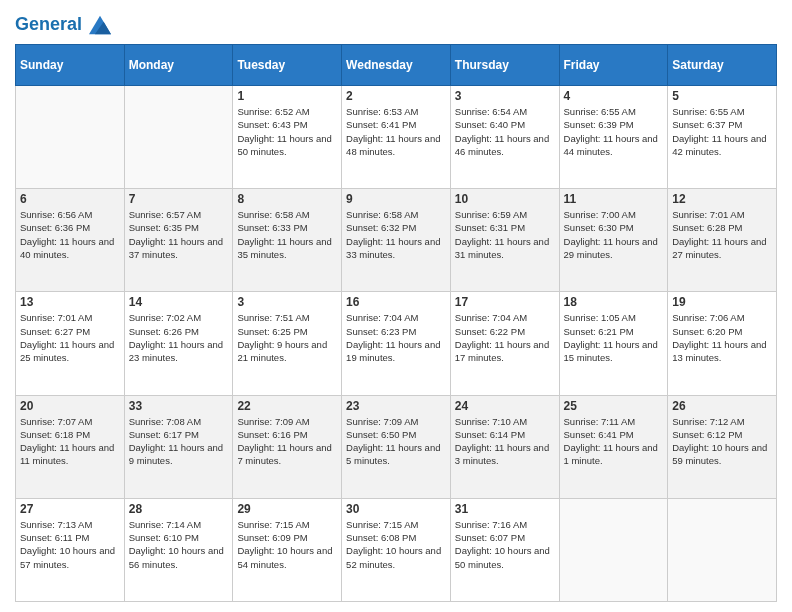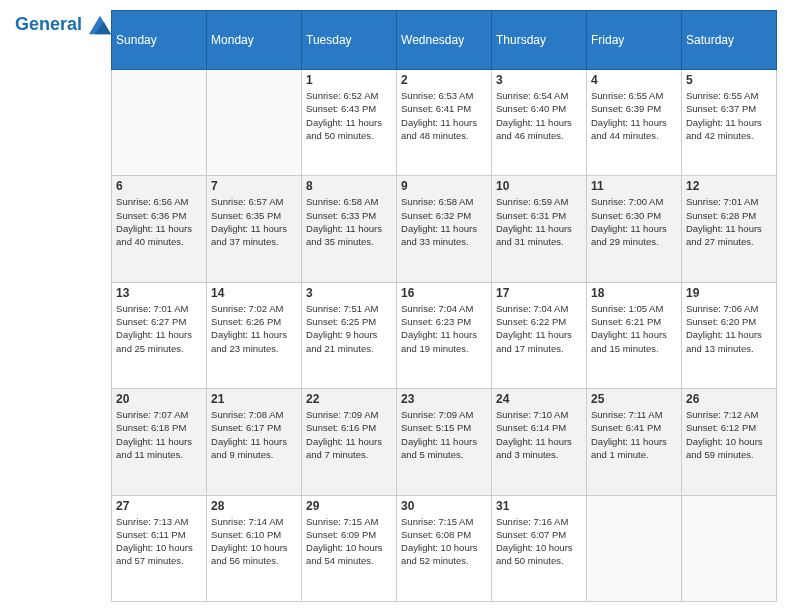--- a/index.html
+++ b/index.html
@@ -8,21 +8,21 @@
       height: 612px;
       font-family: Arial, sans-serif;
       background: #fff;
       overflow: hidden;
     }
     .page {
       width: 792px;
       height: 612px;
       padding: 10px 15px 10px 15px;
       display: flex;
-      flex-direction: row;
+      flex-direction: column;
     }
     .header {
       display: flex;
       justify-content: space-between;
       align-items: flex-start;
       margin-bottom: 8px;
     }
     .logo {
       display: flex;
       align-items: center;
@@ -58,22 +58,22 @@
       flex: 1;
       border: 1px solid #ccc;
       border-collapse: collapse;
       width: 100%;
       table-layout: fixed;
     }
     .calendar th {
       background: #2979c4;
       color: #fff;
       font-size: 12px;
-      font-weight: normal;
-      padding: 22px 4px;
+      font-weight: bold;
+      padding: 13px 4px;
       text-align: left;
       border: 1px solid #1a5fa0;
     }
     .calendar td {
       vertical-align: top;
       border: 1px solid #ccc;
       padding: 3px 4px;
       font-size: 9.5px;
       color: #333;
       height: 82px;
@@ -216,30 +216,30 @@
             <span class="day-num">19</span>
             <div class="cell-info"><span>Sunrise: 7:06 AM</span><br><span>Sunset: 6:20 PM</span><br><span>Daylight: 11 hours and 13 minutes.</span></div>
           </td>
         </tr>
         <tr>
           <td>
             <span class="day-num">20</span>
             <div class="cell-info"><span>Sunrise: 7:07 AM</span><br><span>Sunset: 6:18 PM</span><br><span>Daylight: 11 hours and 11 minutes.</span></div>
           </td>
           <td>
-            <span class="day-num">21</span>
+            <span class="day-num">33</span>
             <div class="cell-info"><span>Sunrise: 7:08 AM</span><br><span>Sunset: 6:17 PM</span><br><span>Daylight: 11 hours and 9 minutes.</span></div>
           </td>
           <td>
             <span class="day-num">22</span>
             <div class="cell-info"><span>Sunrise: 7:09 AM</span><br><span>Sunset: 6:16 PM</span><br><span>Daylight: 11 hours and 7 minutes.</span></div>
           </td>
           <td>
             <span class="day-num">23</span>
-            <div class="cell-info"><span>Sunrise: 7:09 AM</span><br><span>Sunset: 5:15 PM</span><br><span>Daylight: 11 hours and 5 minutes.</span></div>
+            <div class="cell-info"><span>Sunrise: 7:09 AM</span><br><span>Sunset: 6:50 PM</span><br><span>Daylight: 11 hours and 5 minutes.</span></div>
           </td>
           <td>
             <span class="day-num">24</span>
             <div class="cell-info"><span>Sunrise: 7:10 AM</span><br><span>Sunset: 6:14 PM</span><br><span>Daylight: 11 hours and 3 minutes.</span></div>
           </td>
           <td>
             <span class="day-num">25</span>
             <div class="cell-info"><span>Sunrise: 7:11 AM</span><br><span>Sunset: 6:41 PM</span><br><span>Daylight: 11 hours and 1 minute.</span></div>
           </td>
           <td>

